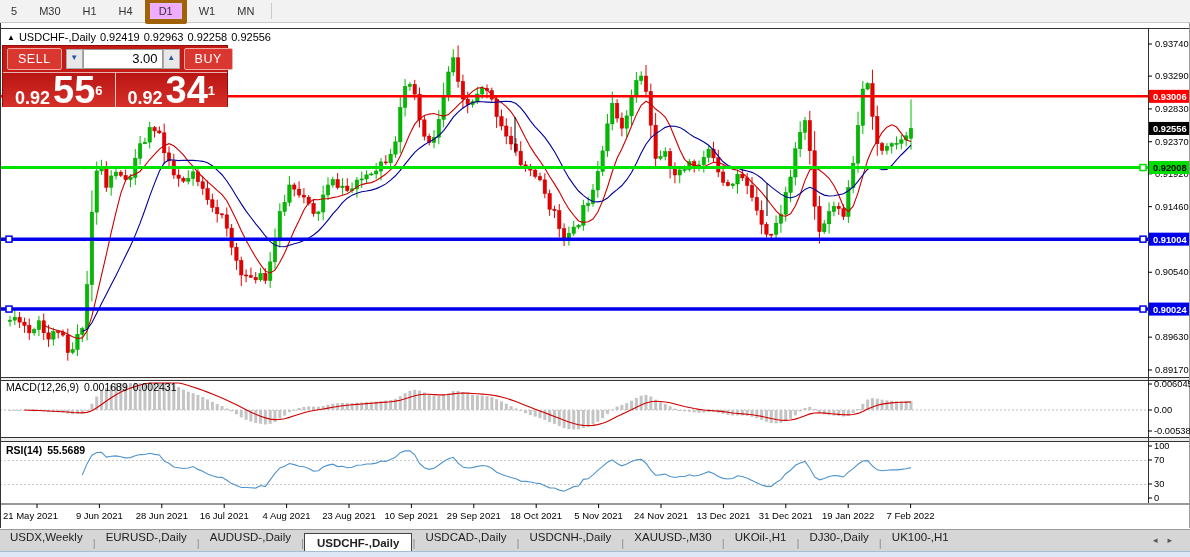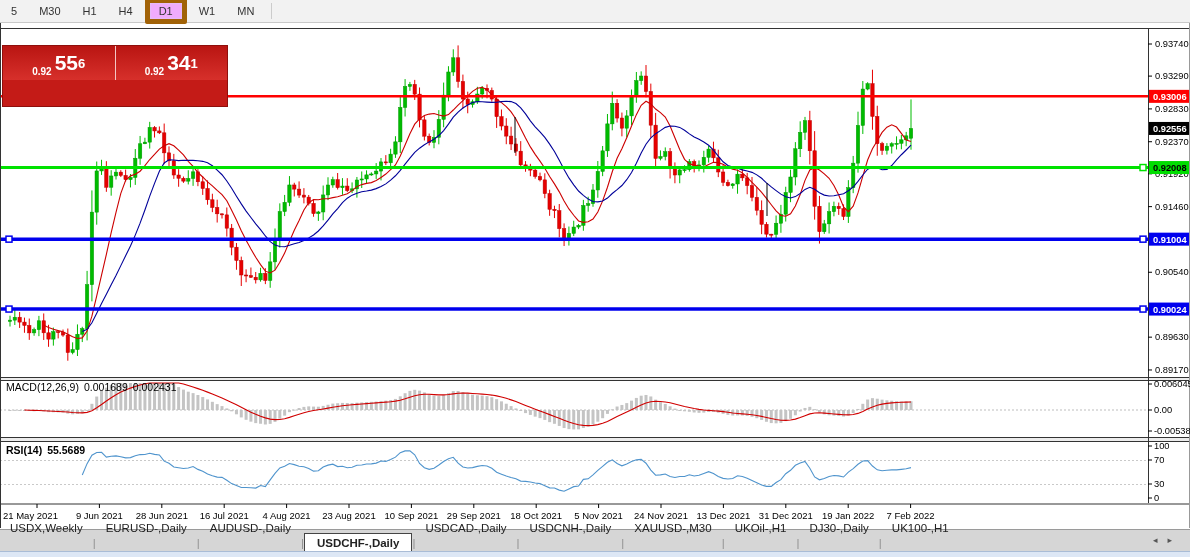--- a/index.html
+++ b/index.html
@@ -26,30 +26,30 @@
           border-radius:2px;padding:3px 10px;margin:0 4px;cursor:pointer;}
   .tp-spin{display:flex;align-items:center;flex:1;}
   .tp-spinbtn{width:15px;height:18px;background:#e8e8e8;border:1px solid #aaa;color:#2a52a0;
               font-size:8px;line-height:16px;text-align:center;cursor:pointer;}
   .tp-vol{width:70px;height:18px;background:#fff;border:1px solid #999;font-size:13px;color:#000;
           text-align:right;padding:0 4px;line-height:18px;}
   .tp-row2{display:flex;height:34px;}
   .tp-price{flex:1;color:#fff;display:flex;align-items:center;justify-content:center;
             background:linear-gradient(#b91512,#d7302b);}
   .tp-price.sell{border-right:1px solid #f3c7c5;}
-  .tp-base{font-size:10px;font-weight:bold;margin-right:3px;margin-top:16px;}
-  .tp-big{font-size:21px;font-weight:bold;line-height:30px;}
+  .tp-base{font-size:18px;font-weight:bold;margin-right:3px;margin-top:16px;}
+  .tp-big{font-size:38px;font-weight:bold;line-height:30px;}
   .tp-sup{font-size:13px;font-weight:bold;vertical-align:14px;}
   
   .pane-label{position:absolute;z-index:4;font-size:10.5px;color:#000;white-space:nowrap;}
   .pane-label span{margin-right:5px;}
   
   .tabbar{position:absolute;left:0;top:529px;width:1190px;height:22px;background:#d6d6d6;
           border-top:1px solid #9a9a9a;display:flex;align-items:flex-end;z-index:5;font-size:11.5px;}
-  .tab{padding:3px 10px 18px 10px;color:#222;cursor:pointer;white-space:nowrap;}
+  .tab{padding:3px 10px 9px 10px;color:#222;cursor:pointer;white-space:nowrap;}
   .tab.active{background:#fff;border:1px solid #444;border-bottom:none;font-weight:bold;padding:3px 12px;}
   .tabsep{color:#909090;padding:3px 0;}
   .tab-scroll{position:absolute;right:8px;top:5px;color:#555;font-size:9px;letter-spacing:10px;cursor:pointer;}
   
   .statusbar{position:absolute;left:0;top:551px;width:1190px;height:6px;background:#dde7f5;
              border-top:1px solid #a9bcd6;z-index:5;}
   text{font-family:"Liberation Sans",sans-serif;}
 </style>
 </head>
 <body>
@@ -746,22 +746,34 @@
         <text x="723.4" y="519" fill="#000" text-anchor="middle">13 Dec 2021</text>
         <line x1="785.8" y1="504" x2="785.8" y2="508" stroke="#000" stroke-width="1"></line>
         <text x="785.8" y="519" fill="#000" text-anchor="middle">31 Dec 2021</text>
         <line x1="848.1999999999999" y1="504" x2="848.1999999999999" y2="508" stroke="#000" stroke-width="1"></line>
         <text x="848.1999999999999" y="519" fill="#000" text-anchor="middle">19 Jan 2022</text>
         <line x1="910.6" y1="504" x2="910.6" y2="508" stroke="#000" stroke-width="1"></line>
         <text x="910.6" y="519" fill="#000" text-anchor="middle">7 Feb 2022</text>
       </g>
     </svg>
 
+  <div class="chart-title">
+    <span class="tri">▲</span><span>USDCHF-,Daily</span><span>0.92419</span><span>0.92963</span><span>0.92258</span><span>0.92556</span>
+  </div>
 
   <div class="trade-panel">
+    <div class="tp-row1">
+      <button class="tp-btn">SELL</button>
+      <div class="tp-spin">
+        <div class="tp-spinbtn">▼</div>
+        <div class="tp-vol">3.00</div>
+        <div class="tp-spinbtn">▲</div>
+      </div>
+      <button class="tp-btn">BUY</button>
+    </div>
     <div class="tp-row2">
       <div class="tp-price sell">
         <span class="tp-base">0.92</span>
           <span class="tp-big">55</span>
           <span class="tp-sup">6</span>
       </div>
       <div class="tp-price">
         <span class="tp-base">0.92</span>
           <span class="tp-big">34</span>
           <span class="tp-sup">1</span>

